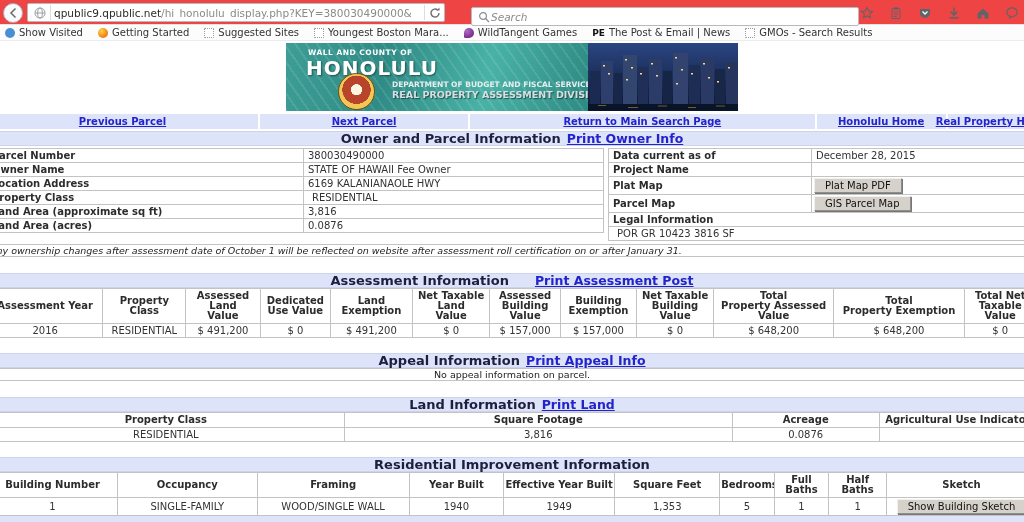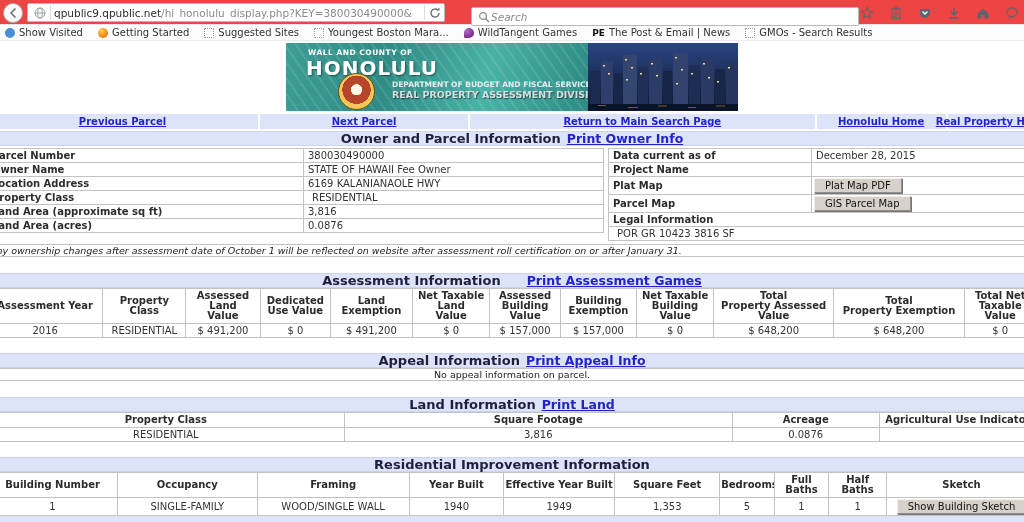--- a/index.html
+++ b/index.html
@@ -345,21 +345,21 @@
 
   <div class="note">
       <span>Any ownership changes after assessment date of October 1 will be reflected on website after assessment roll certification on or after January 31.</span>
     </div>
 
   <div class="gap14"></div>
 
   <div class="section-bar">
     <span class="sec-title">Assessment Information</span>
     <span style="width:14px"></span>
-    <a class="print-lnk" href="#">Print Assessment Games</a>
+    <a class="print-lnk" href="#">Print Assessment Post</a>
   </div>
 
   <table class="t grid">
     <colgroup>
       <col style="width:11%">
         <col style="width:7.9%">
         <col style="width:7.1%">
         <col style="width:6.7%">
       <col style="width:7.8%">
         <col style="width:7.4%">

